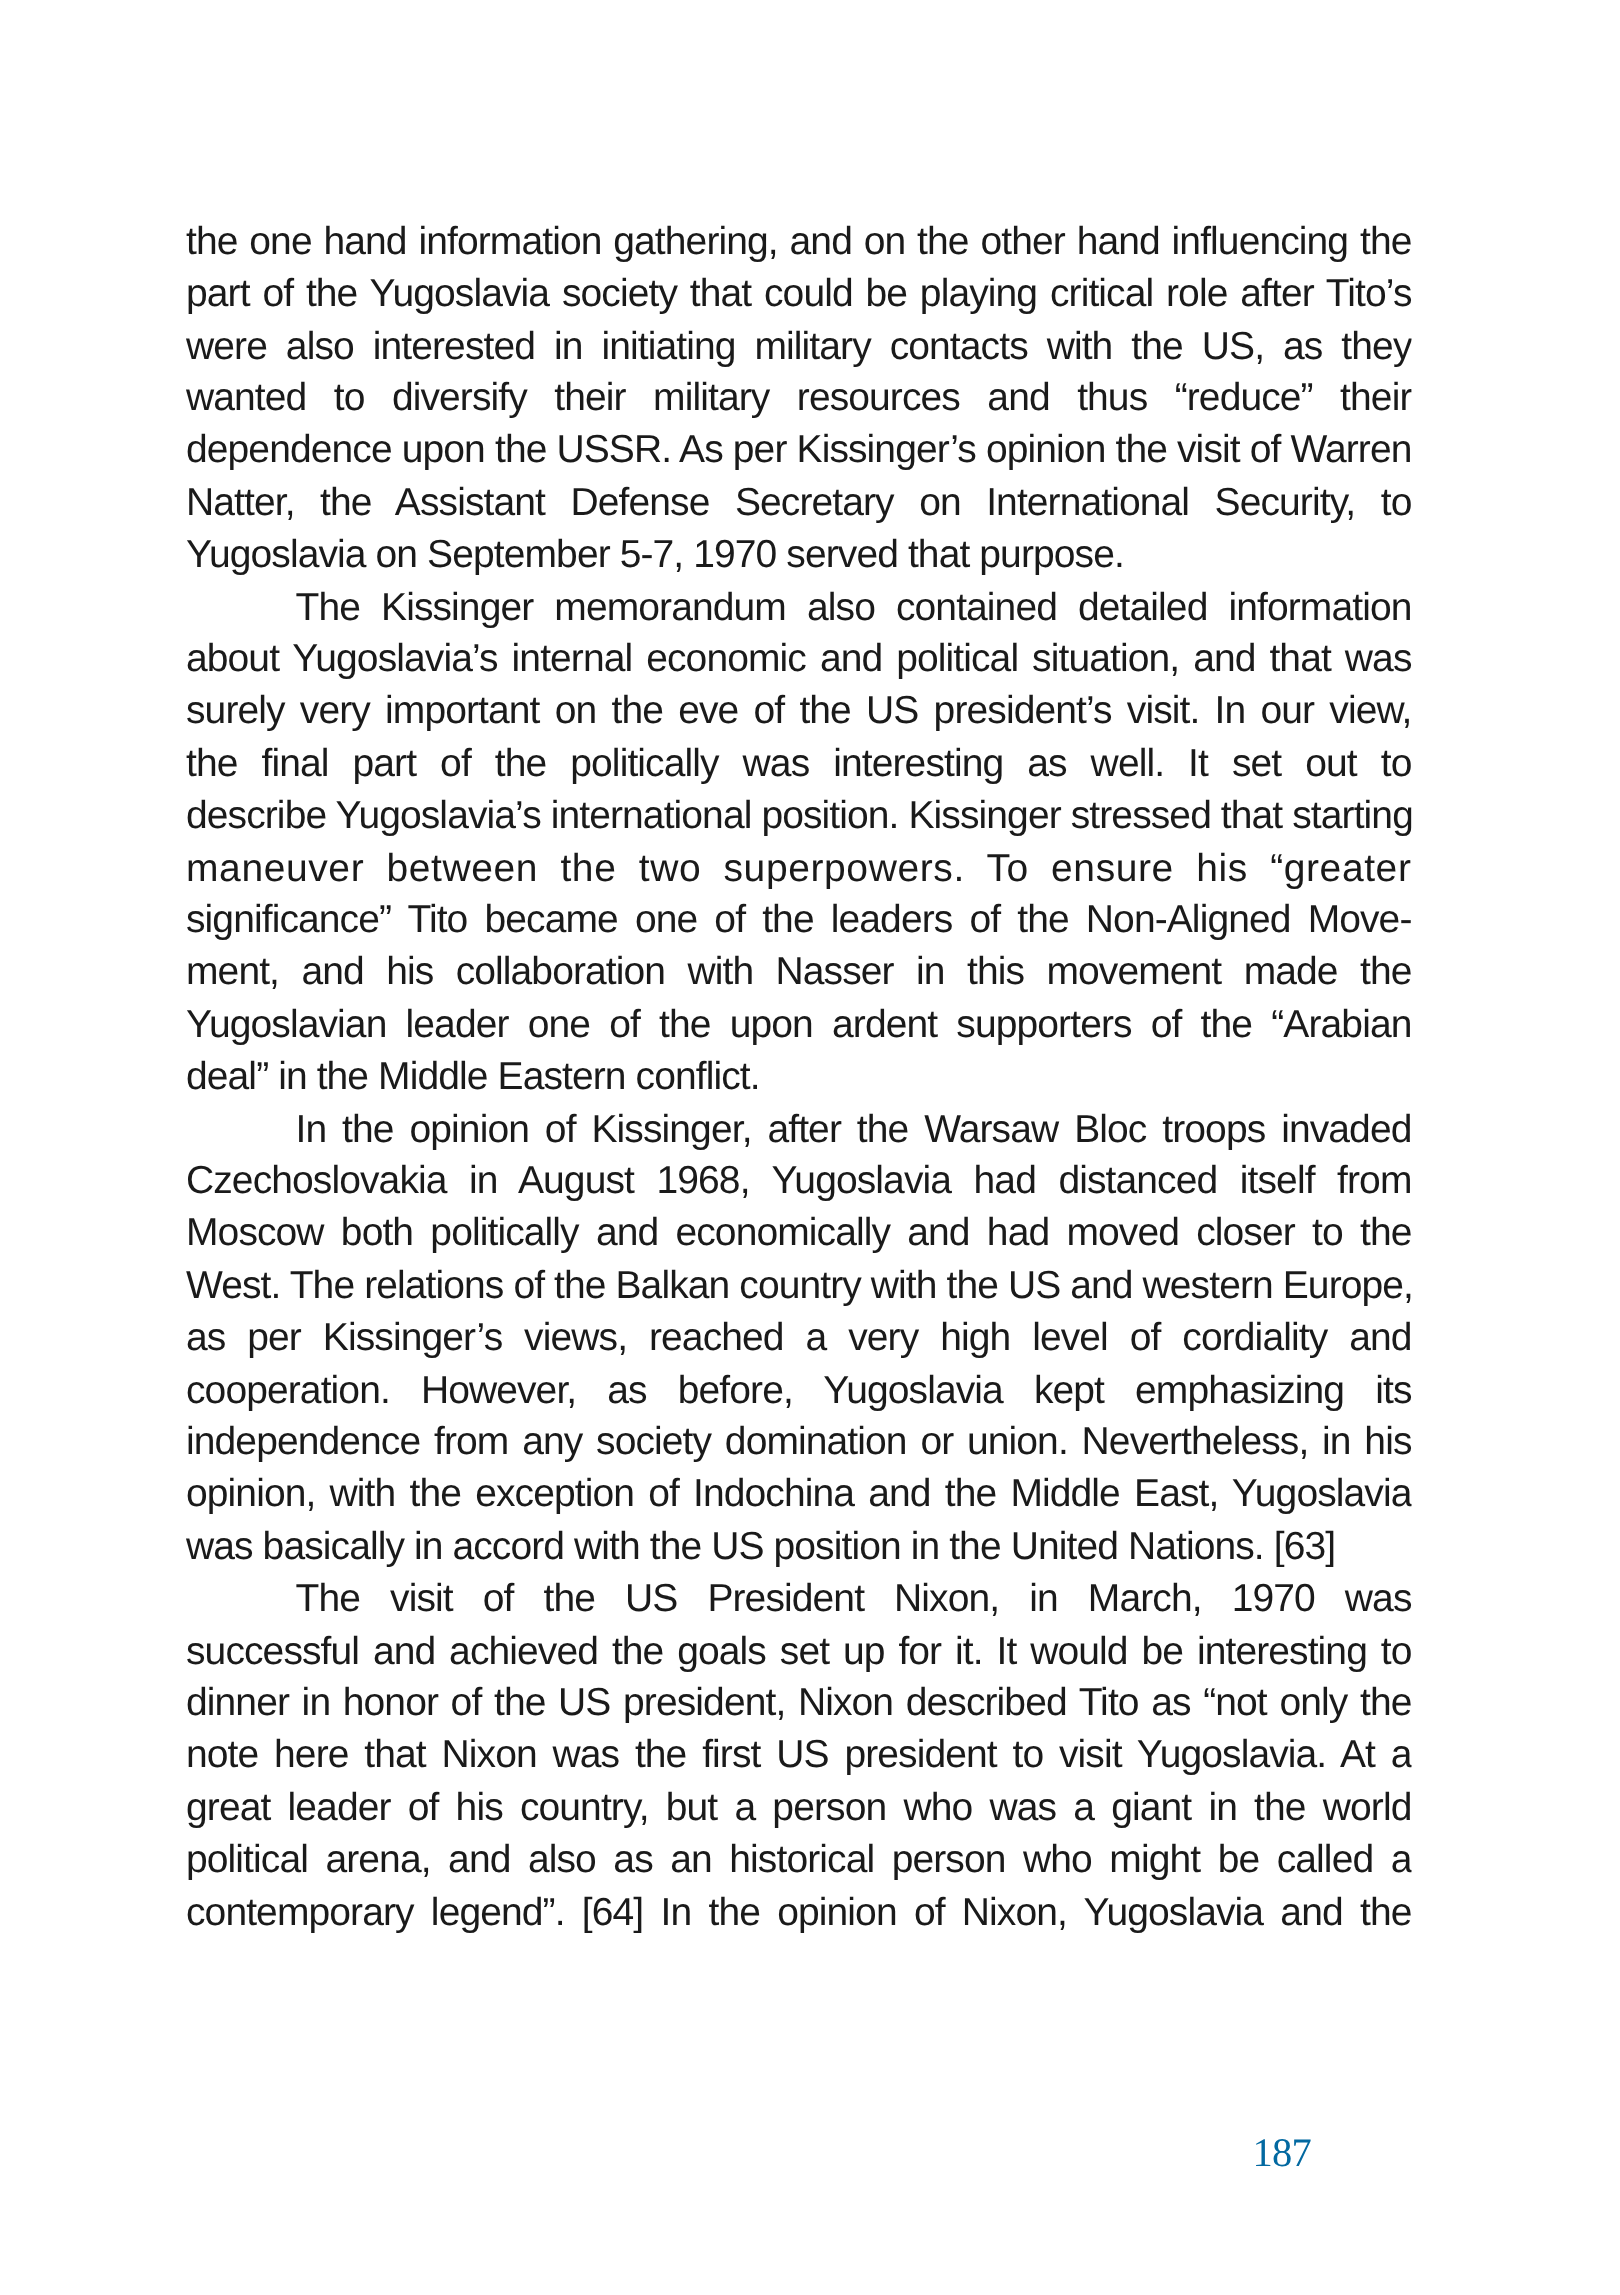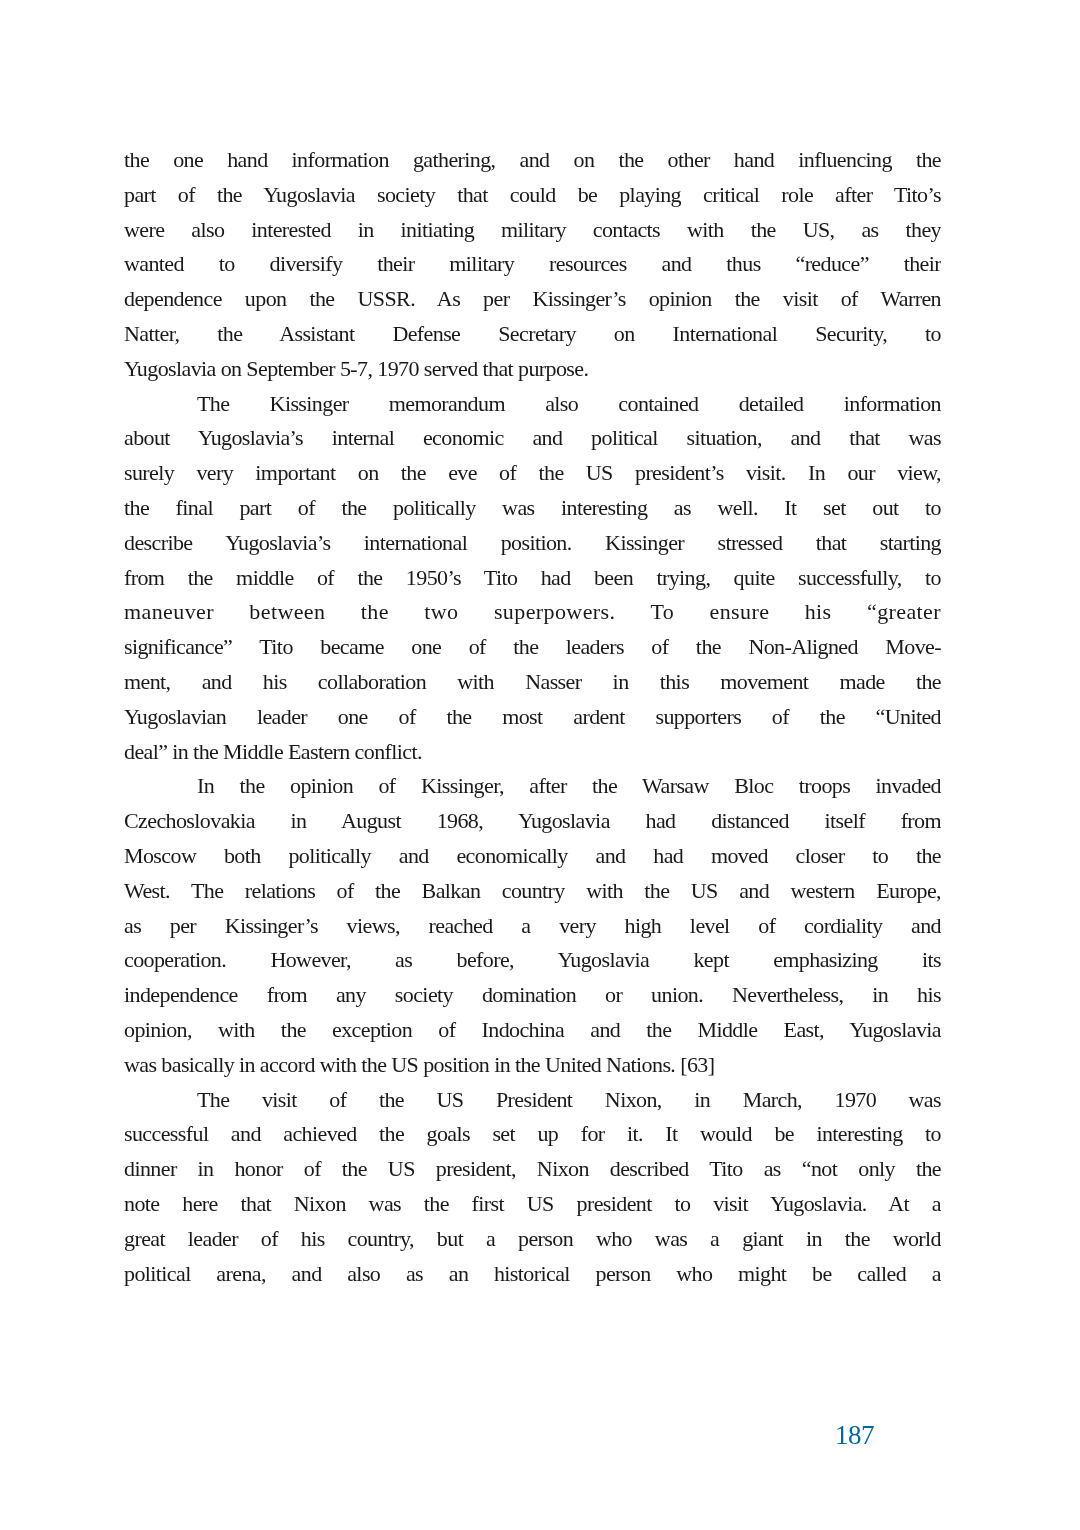--- a/index.html
+++ b/index.html
@@ -12,22 +12,22 @@
       height: 1530px;
       position: relative;
       overflow: hidden;
       color: #1a1a1a;
     }
     .page {
       position: absolute;
       left: 124px;
       top: 143px;
       width: 817px;
-      font-family: Liberation Serif, serif;
-      font-size: 22px;
+      font-family: Liberation Sans, sans-serif;
+      font-size: 26px;
       line-height: 34.8px;
     }
     .line {
       display: block;
       height: 34.8px;
       white-space: nowrap;
       text-align: justify;
       text-align-last: justify;
       overflow: hidden;
       letter-spacing: -0.6px;
@@ -66,25 +66,24 @@
     <span class="line">Natter, the Assistant Defense Secretary on International Security, to</span>
     <span class="line last">Yugoslavia on September 5-7, 1970 served that purpose.</span>
   </div>
 
   <div>
     <span class="line indent">The Kissinger memorandum also contained detailed information</span>
     <span class="line">about Yugoslavia’s internal economic and political situation, and that was</span>
     <span class="line">surely very important on the eve of the US president’s visit. In our view,</span>
     <span class="line">the final part of the politically was interesting as well. It set out to</span>
     <span class="line">describe Yugoslavia’s international position. Kissinger stressed that starting</span>
-    <span class="line">from the middle of the 1950’s Tito had been trying, quite successfully, to</span>
     <span class="line spaced">maneuver between the two superpowers. To ensure his “greater</span>
     <span class="line">significance” Tito became one of the leaders of the Non-Aligned Move-</span>
     <span class="line">ment, and his collaboration with Nasser in this movement made the</span>
-    <span class="line">Yugoslavian leader one of the most ardent supporters of the “United</span>
+    <span class="line">Yugoslavian leader one of the upon ardent supporters of the “Arabian</span>
     <span class="line last">deal” in the Middle Eastern conflict.</span>
   </div>
 
   <div>
     <span class="line indent">In the opinion of Kissinger, after the Warsaw Bloc troops invaded</span>
     <span class="line">Czechoslovakia in August 1968, Yugoslavia had distanced itself from</span>
     <span class="line">Moscow both politically and economically and had moved closer to the</span>
     <span class="line">West. The relations of the Balkan country with the US and western Europe,</span>
     <span class="line">as per Kissinger’s views, reached a very high level of cordiality and</span>
     <span class="line">cooperation.  However, as before, Yugoslavia kept emphasizing its</span>
@@ -93,16 +92,17 @@
     <span class="line last">was basically in accord with the US position in the United Nations. [63]</span>
   </div>
 
   <div>
     <span class="line indent">The visit of the US President Nixon, in March, 1970 was</span>
     <span class="line">successful and achieved the goals set up for it. It would be interesting to</span>
     <span class="line">dinner in honor of the US president, Nixon described Tito as “not only the</span>
     <span class="line">note here that Nixon was the first US president to visit Yugoslavia. At a</span>
     <span class="line">great leader of his country, but a person who was a giant in the world</span>
     <span class="line">political arena, and also as an historical person who might be called a</span>
+    <span class="line">contemporary legend”. [64] In the opinion of Nixon, Yugoslavia and the</span>
   </div>
 </div>
 
 <div class="page-number">187</div>
 
 </body></html>

